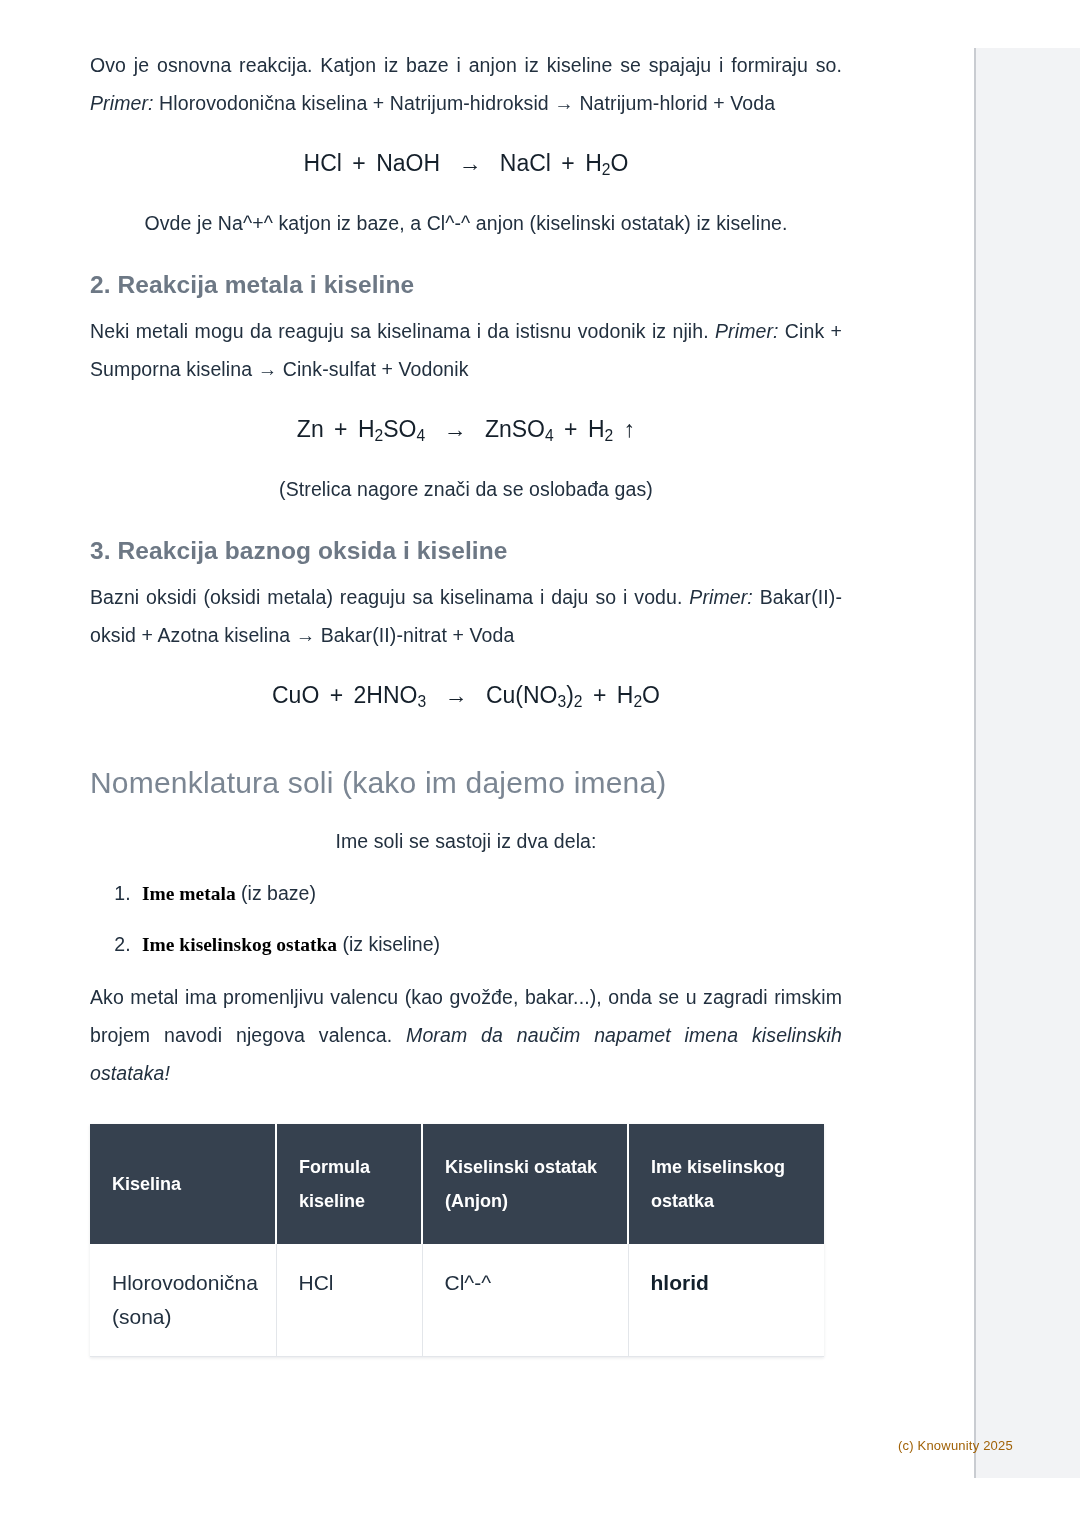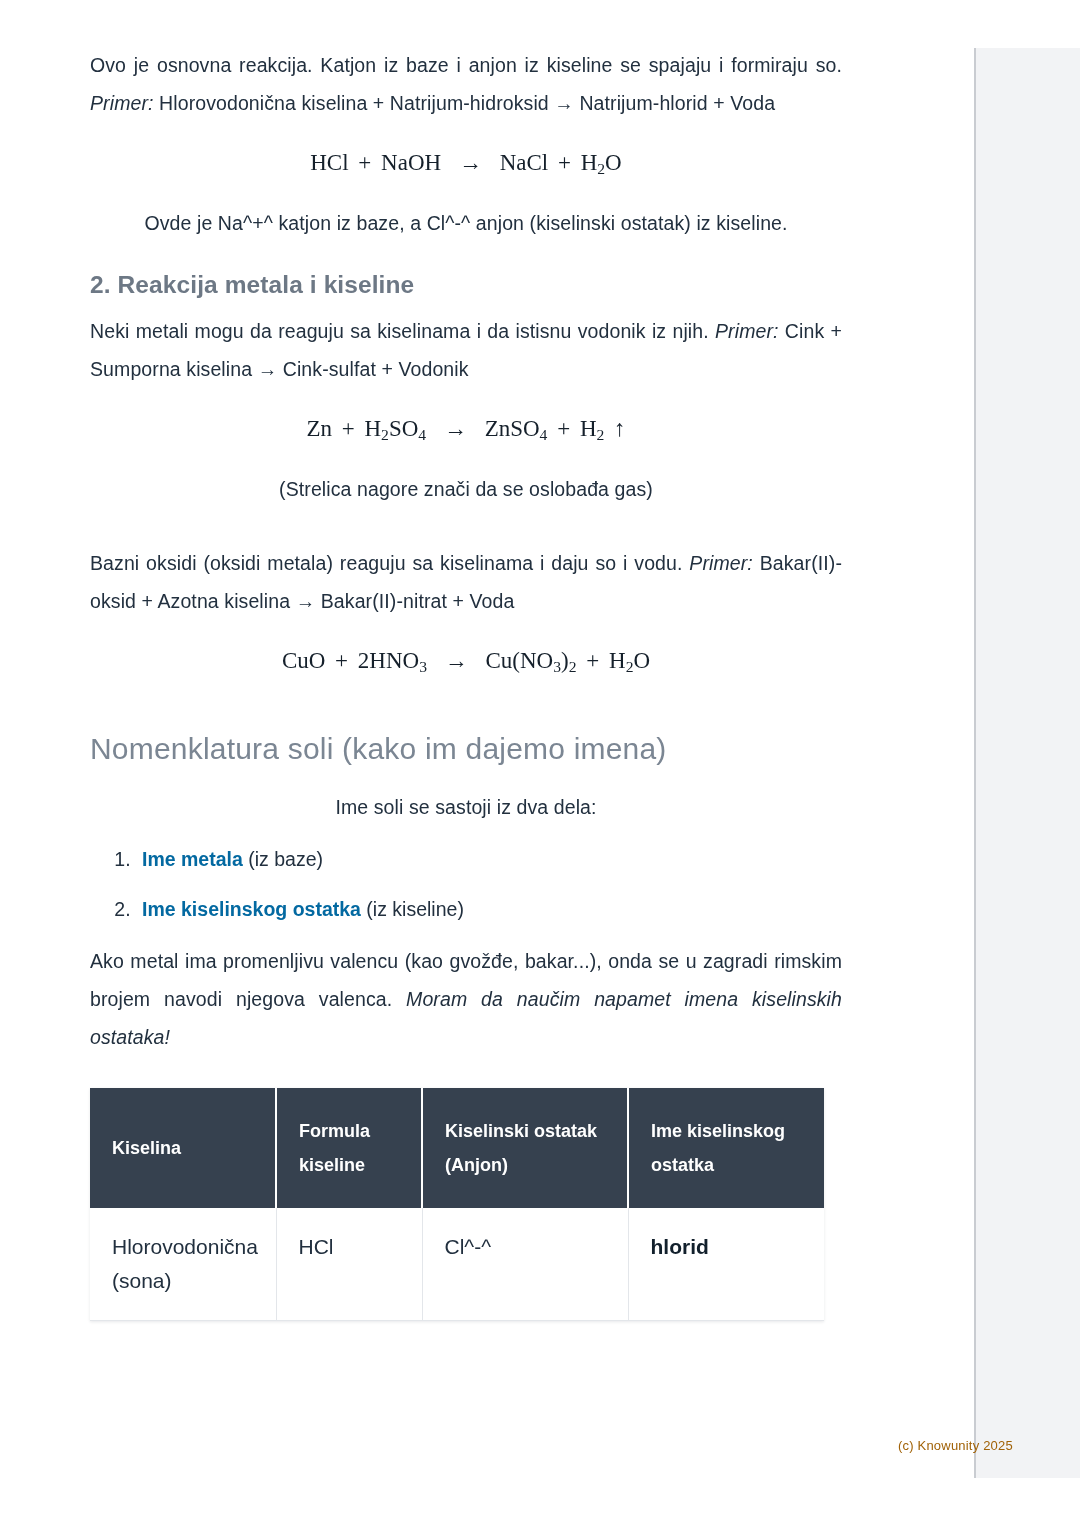--- a/index.html
+++ b/index.html
@@ -69,21 +69,21 @@
     margin: 0;
     font-size: 30px;
     font-weight: 500;
     color: #7b8693;
     letter-spacing: .2px;
     line-height: 42px;
   }
 
   
   .math {
-    font-family: Liberation Serif, serif;
+    font-family: Liberation Sans, sans-serif;
     font-size: 23px;
     color: #15202b;
     text-align: center;
     line-height: 30px;
     white-space: nowrap;
   }
   .math sub {
     font-size: 0.68em;
     vertical-align: -0.28em;
     line-height: 0;
@@ -98,21 +98,21 @@
     list-style-position: outside;
   }
   ol.steps li {
     font-size: 19.5px;
     line-height: 30px;
     color: #22303f;
     margin: 0 0 20px 0;
     padding-left: 6px;
   }
   ol.steps li:last-child { margin-bottom: 0; }
-  ol.steps b { font-weight: 700; color: #0369a1; }
+  ol.steps b { font-weight: 700; color: #000000; font-family: Liberation Serif, serif; }
 
   
   table.salts {
     border-collapse: collapse;
     width: 734px;
     table-layout: fixed;
     background: #a3a3a3;
     box-shadow: 0 1px 3px rgba(20,30,45,.10);
   }
   table.salts col.c1 { width: 186px; }
@@ -189,20 +189,21 @@
   <div class="gap-26"></div>
 
   <div class="math"><span>Zn</span><span class="op"> </span><span>+</span><span class="op"> </span><span>H</span><sub>2</sub><span>SO</span><sub>4</sub><span class="arr"> </span><span>→</span><span class="arr"> </span><span>ZnSO</span><sub>4</sub><span class="op"> </span><span>+</span><span class="op"> </span><span>H</span><sub>2</sub><span class="op"> </span><span>↑</span></div>
 
   <div class="gap-26"></div>
 
   <p class="body left">(Strelica nagore znači da se oslobađa gas)</p>
 
   <div class="gap-26"></div>
 
+  <h3 class="sec">3. Reakcija baznog oksida i kiseline</h3>
 
   <div class="gap-10"></div>
 
   <p class="body"><span>Bazni oksidi (oksidi metala) reaguju sa kiselinama i daju so i vodu.</span> <span class="em">Primer:</span> <span>Bakar(II)-oksid + Azotna kiselina → Bakar(II)-nitrat + Voda</span></p>
 
   <div class="gap-26"></div>
 
   <div class="math"><span>CuO</span><span class="op"> </span><span>+</span><span class="op"> </span><span>2HNO</span><sub>3</sub><span class="arr"> </span><span>→</span><span class="arr"> </span><span>Cu(NO</span><sub>3</sub><span>)</span><sub>2</sub><span class="op"> </span><span>+</span><span class="op"> </span><span>H</span><sub>2</sub><span>O</span></div>
 
   <div style="height:52px"></div>

